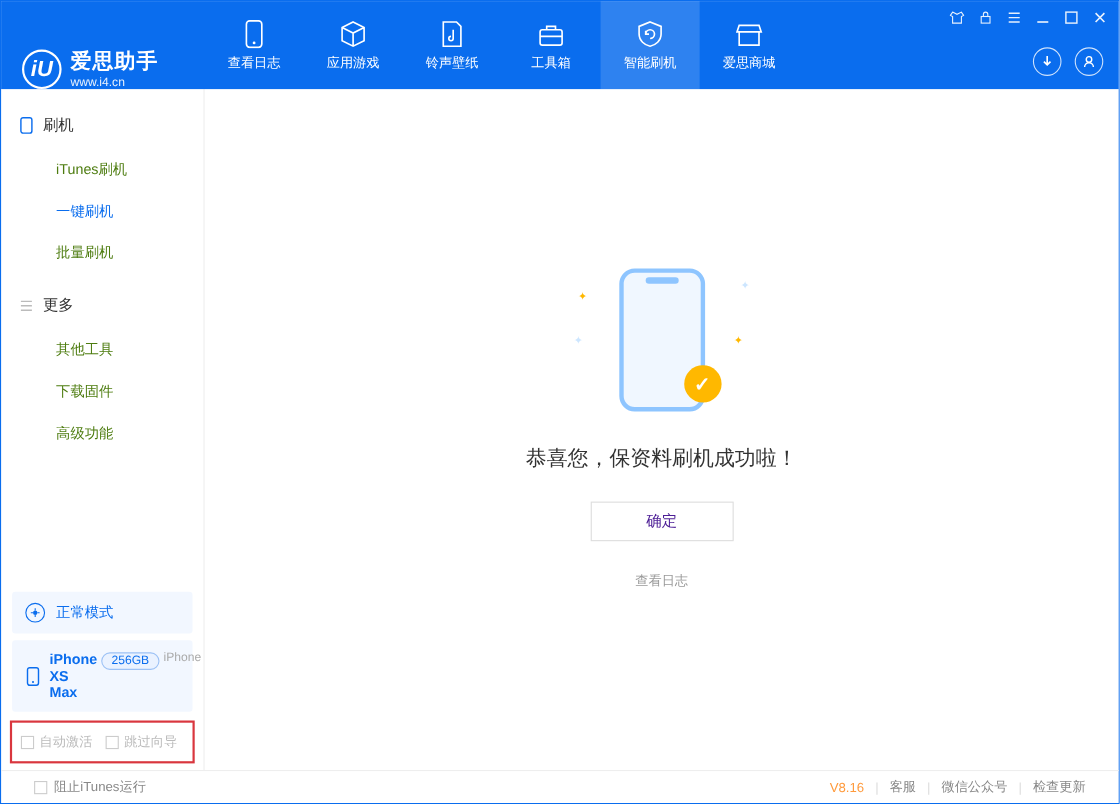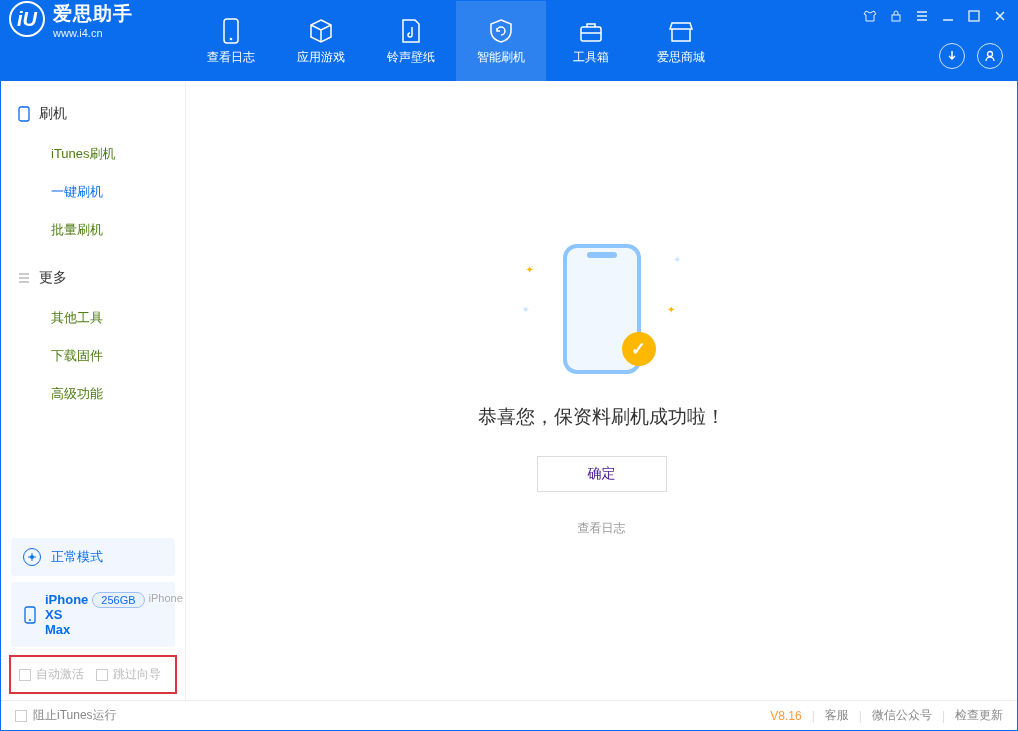--- a/index.html
+++ b/index.html
@@ -1,19 +1,19 @@
 <!DOCTYPE html>
 <html><head>
 <meta charset="utf-8">
 <style>
 * { margin: 0; padding: 0; box-sizing: border-box; }
 body { font-family: "Microsoft YaHei", Arial, sans-serif; font-size: 13px; background: #f5f5f5; }
 .window { width: 1018px; height: 731px; margin: 0 auto; background: #fff; border: 1px solid #0a6dee; display: flex; flex-direction: column; }
 .titlebar { height: 80px; background: linear-gradient(to bottom, #0a6dee, #0a6dee); display: flex; align-items: stretch; color: #fff; position: relative; }
-.logo-area { display: flex; align-items: flex-start; padding: 0 12px 0 8px; min-width: 185px; }
+.logo-area { display: flex; align-items: flex-end; padding: 0 12px 0 19px; min-width: 185px; }
 .logo-circle { width: 36px; height: 36px; border-radius: 50%; border: 2px solid #fff; display: flex; align-items: center; justify-content: center; font-weight: bold; font-size: 20px; margin-right: 8px; font-style: italic; }
 .logo-text { display: flex; flex-direction: column; }
 .logo-title { font-size: 19px; font-weight: bold; letter-spacing: 1px; }
 .logo-sub { font-size: 11px; opacity: 0.9; }
 .nav-tabs { display: flex; }
 .nav-tab { width: 90px; display: flex; flex-direction: column; align-items: center; justify-content: center; cursor: pointer; }
 .nav-tab.active { background: rgba(255,255,255,0.15); }
 .nav-tab-icon { width: 28px; height: 28px; margin-bottom: 4px; display: flex; align-items: center; justify-content: center; }
 .nav-tab-label { font-size: 12px; }
 .titlebar-right { position: absolute; right: 8px; top: 6px; display: flex; align-items: center; gap: 8px; }
@@ -44,21 +44,21 @@
 .phone-notch { position:absolute; top:4px; left:50%; transform:translateX(-50%); width:30px; height:6px; background:#8ec5ff; border-radius:3px; }
 .check-badge { position:absolute; right: 26px; bottom: 18px; width:34px; height:34px; background:#ffb800; border-radius:50%; display:flex; align-items:center; justify-content:center; color:#fff; font-weight:bold; font-size:18px; }
 .sparkle { position:absolute; font-size:10px; color:#cde6ff; }
 .sp1 { left:4px; top:20px; color:#ffb800; }
 .sp2 { left:0; top:60px; }
 .sp3 { right:0; top:10px; }
 .sp4 { right:6px; top:60px; color:#ffb800; }
 .success-text { font-size: 19px; color: #333; margin-bottom: 26px; }
 .ok-button { width: 130px; height: 36px; border: 1px solid #ddd; background: #fff; font-size: 14px; color:#4c1d95; cursor: pointer; margin-bottom: 28px; }
 .view-log-link { color: #999; font-size: 12px; text-decoration: none; cursor: pointer; }
-.statusbar { height: 30px; border-top: 1px solid #eee; display: flex; padding: 0 14px; font-size: 12px; color: #888; }
+.statusbar { height: 30px; border-top: 1px solid #eee; display: flex; padding: 0 30px; font-size: 12px; color: #888; }
 .statusbar .sb-left { display:flex; align-items:center; gap:6px; }
 .statusbar .sb-right { margin-left: auto; display:flex; align-items:center; gap:10px; }
 .sb-link { color:#888; cursor:pointer; }
 .sb-sep { color:#ddd; }
 .ver { color:#ff9a3c; }
 svg { display:block; }
 </style>
 </head>
 <body>
 
@@ -93,38 +93,38 @@
       </div>
       <div class="nav-tab">
         <div class="nav-tab-icon">
           <svg width="22" height="26" viewBox="0 0 22 26">
               <path d="M3 2 H15 L19 6 V24 H3 Z" fill="none" stroke="#fff" stroke-width="1.5"></path>
               <path d="M12 9 V17 A2 2 0 1 1 10 15" fill="none" stroke="#fff" stroke-width="1.5"></path>
             </svg>
         </div>
         <div class="nav-tab-label">铃声壁纸</div>
       </div>
+      <div class="nav-tab">
+        <div class="nav-tab-icon">
+          <svg width="26" height="24" viewBox="0 0 26 24">
+              <rect x="3" y="8" width="20" height="14" rx="2" fill="none" stroke="#fff" stroke-width="1.5"></rect>
+              <path d="M9 8 V5 H17 V8 M3 14 H23" fill="none" stroke="#fff" stroke-width="1.5"></path>
+            </svg>
+        </div>
+        <div class="nav-tab-label">工具箱</div>
+      </div>
       <div class="nav-tab active">
         <div class="nav-tab-icon">
           <svg width="26" height="26" viewBox="0 0 26 26">
               <path d="M13 2 L23 6 V13 C23 19 18 23 13 24 C8 23 3 19 3 13 V6 Z" fill="none" stroke="#fff" stroke-width="1.5"></path>
               <path d="M9 13 A4 4 0 1 1 13 17" fill="none" stroke="#fff" stroke-width="1.5"></path>
               <path d="M9 10 L9 13 L12 13" fill="none" stroke="#fff" stroke-width="1.5"></path>
             </svg>
         </div>
         <div class="nav-tab-label">智能刷机</div>
-      </div>
-      <div class="nav-tab">
-        <div class="nav-tab-icon">
-          <svg width="26" height="24" viewBox="0 0 26 24">
-              <rect x="3" y="8" width="20" height="14" rx="2" fill="none" stroke="#fff" stroke-width="1.5"></rect>
-              <path d="M9 8 V5 H17 V8 M3 14 H23" fill="none" stroke="#fff" stroke-width="1.5"></path>
-            </svg>
-        </div>
-        <div class="nav-tab-label">工具箱</div>
       </div>
       <div class="nav-tab">
         <div class="nav-tab-icon">
           <svg width="26" height="24" viewBox="0 0 26 24">
               <path d="M4 4 H22 L24 10 H2 Z M4 10 V22 H22 V10" fill="none" stroke="#fff" stroke-width="1.5"></path>
             </svg>
         </div>
         <div class="nav-tab-label">爱思商城</div>
       </div>
     </div>

